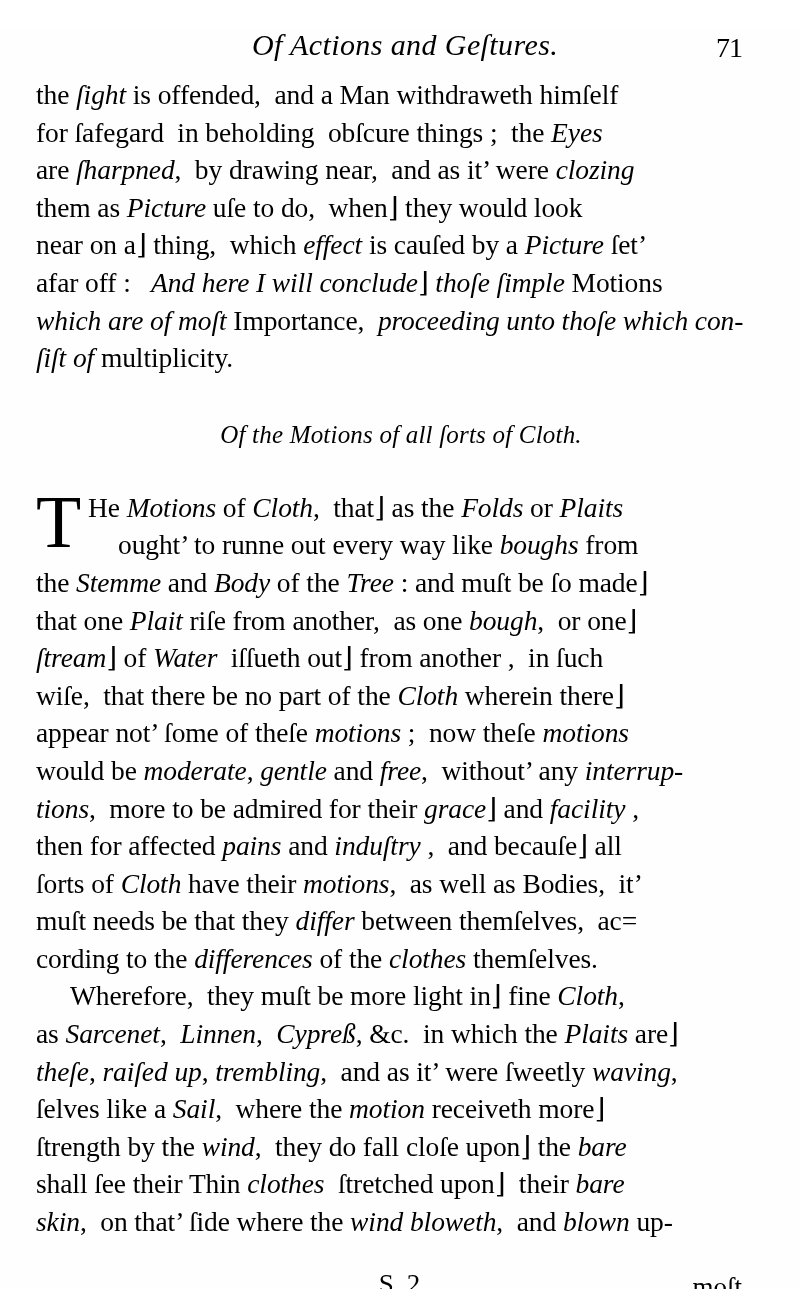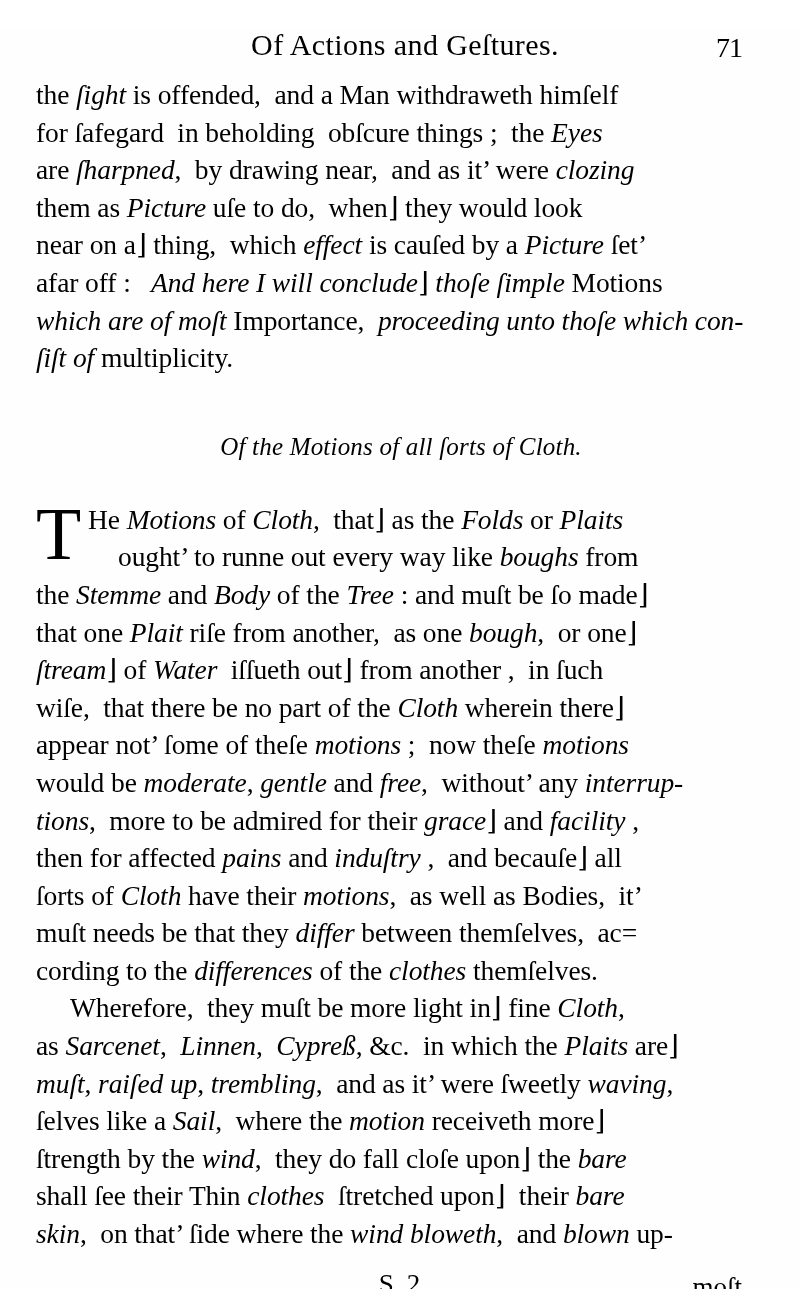--- a/index.html
+++ b/index.html
@@ -30,20 +30,21 @@
     position: relative;
     height: 46px;
     margin-top: 30px;
   }
   .running-head {
     text-align: center;
     font-size: 30px;
     letter-spacing: 0.4px;
     line-height: 1;
     padding-left: 10px;
+    font-style: italic;
   }
   .folio {
     position: absolute;
     right: 58px;
     top: 2px;
     font-size: 28px;
     letter-spacing: -1px;
   }
 
   
@@ -64,21 +65,21 @@
   }
 
   
   .sw { font-style: normal; }
 
   
   .section-heading {
     text-align: center;
     font-style: italic;
     font-size: 25px;
-    margin-top: 56px;
+    margin-top: 44px;
     margin-bottom: 40px;
     letter-spacing: 0.2px;
   }
 
   
   .dropcap-para {
     position: relative;
     margin-top: 4px;
   }
   .dropcap {
@@ -152,21 +153,21 @@
       <div class="line"><i>tions</i>,&nbsp; more to be admired for their <i>grace</i><span class="sw">⌋</span> and <i>facility</i> ,</div>
       <div class="line">then for affected <i>pains</i> and <i>induſtry</i> ,&nbsp; and becauſe<span class="sw">⌋</span> all</div>
       <div class="line">ſorts of <i>Cloth</i> have their <i>motions</i>,&nbsp; as well as Bodies,&nbsp; it<span class="sw">’</span></div>
       <div class="line">muſt needs be that they <i>differ</i> between themſelves,&nbsp; ac=</div>
       <div class="line">cording to the <i>differences</i> of the <i>clothes</i> themſelves.</div>
     </div>
 
     <div>
       <div class="line indent">Wherefore,&nbsp; they muſt be more light in<span class="sw">⌋</span> fine <i>Cloth</i>,</div>
       <div class="line">as <i>Sarcenet</i>,&nbsp; <i>Linnen</i>,&nbsp; <i>Cypreß</i>, &amp;c.&nbsp; in which the <i>Plaits</i> are<span class="sw">⌋</span></div>
-      <div class="line"><i>muſt</i>, <i>raiſed up</i>, <i>trembling</i>,&nbsp; and as it<span class="sw">’</span> were ſweetly <i>waving</i>,</div>
+      <div class="line"><i>theſe</i>, <i>raiſed up</i>, <i>trembling</i>,&nbsp; and as it<span class="sw">’</span> were ſweetly <i>waving</i>,</div>
       <div class="line">ſelves like a <i>Sail</i>,&nbsp; where the <i>motion</i> receiveth more<span class="sw">⌋</span></div>
       <div class="line">ſtrength by the <i>wind</i>,&nbsp; they do fall cloſe upon<span class="sw">⌋</span> the <i>bare</i></div>
       <div class="line">shall ſee their Thin <i>clothes</i>&nbsp; ſtretched upon<span class="sw">⌋</span>&nbsp; their <i>bare</i></div>
       <div class="line"><i>skin</i>,&nbsp; on that<span class="sw">’</span> ſide where the <i>wind bloweth</i>,&nbsp; and <i>blown</i> up-</div>
 
     </div>
 
   </div>
 
   <div class="footer">

